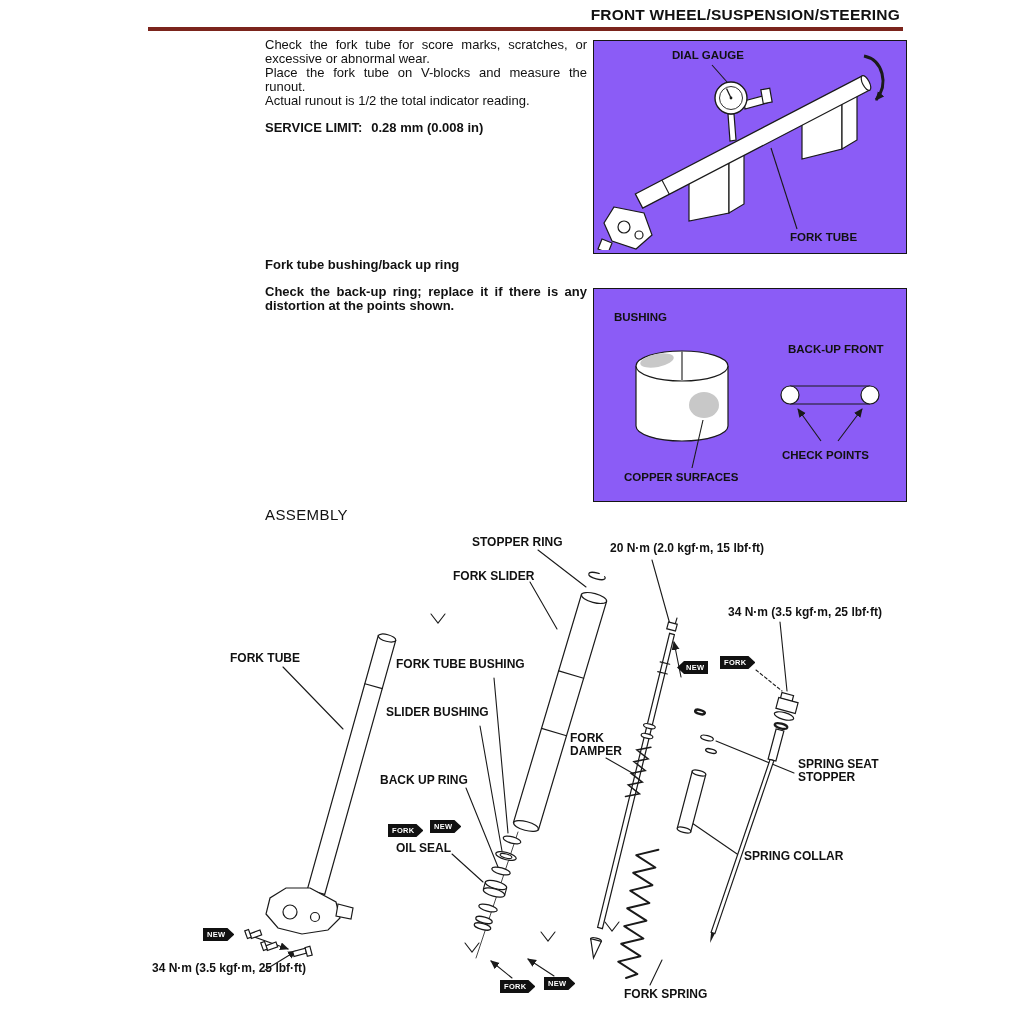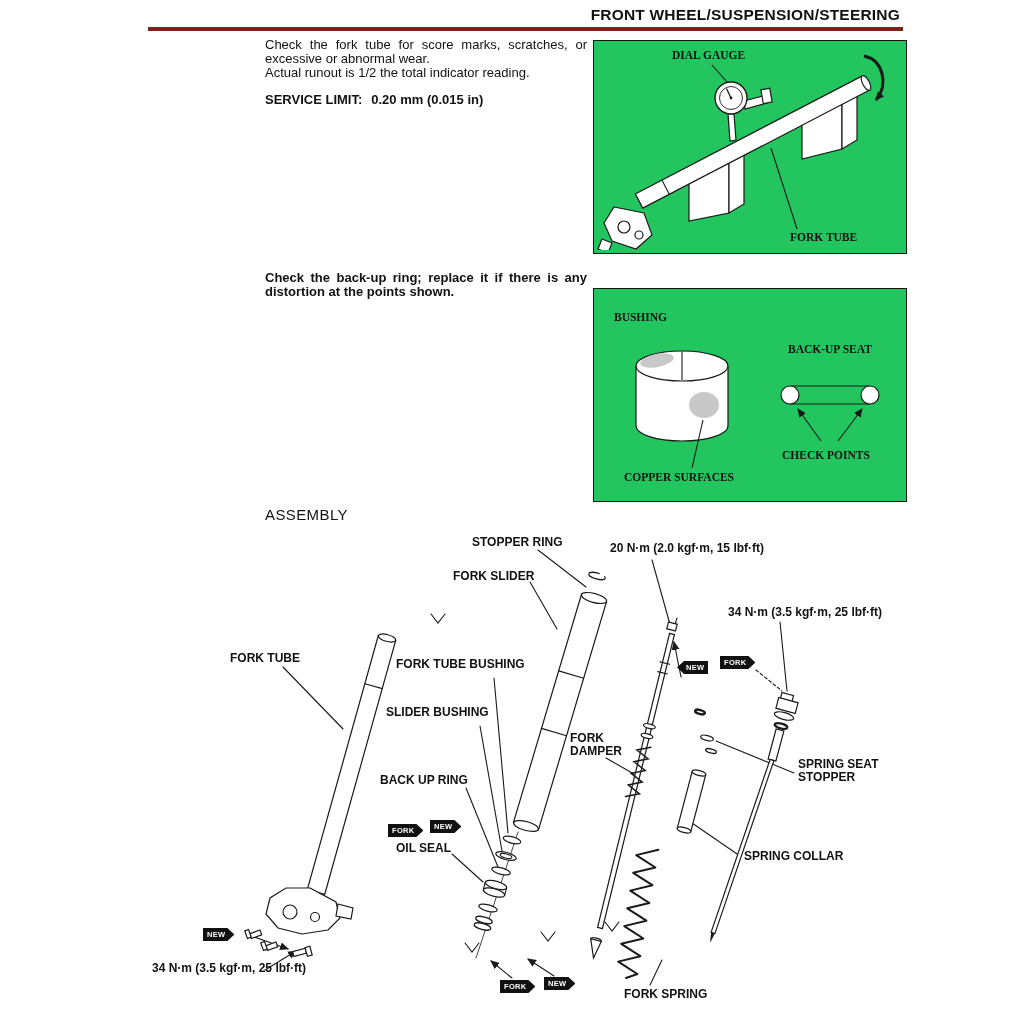--- a/index.html
+++ b/index.html
@@ -15,21 +15,21 @@
   .text-col{position:absolute;left:265px;width:322px;font-size:13px;line-height:14px;text-align:justify;}
   .text-col p{margin:0;}
   .svc{margin-top:13px !important;font-weight:bold;text-align:left;}
   .svc .val{margin-left:9px;}
   .sec-head{font-weight:bold;margin:0 0 9px 0 !important;text-align:left;}
   .gap{margin-top:13px !important;font-weight:bold;}
 
   .assembly-head{position:absolute;left:265px;top:506px;font-size:15px;font-weight:normal;letter-spacing:.4px;}
 
   
-  .figbox{position:absolute;left:593px;width:312px;height:212px;border:1.6px solid #151515;background:#22c55e;font-family:Liberation Serif, serif;}
+  .figbox{position:absolute;left:593px;width:312px;height:212px;border:1.6px solid #151515;background:#8b5cf6;}
   .figbox svg{position:absolute;left:0;top:0;}
   .figlabel{position:absolute;font-size:11.5px;font-weight:bold;white-space:nowrap;}
 
   
   .assembly{position:absolute;left:150px;top:530px;width:770px;height:490px;}
   .assembly svg{position:absolute;left:0;top:0;}
   .alabel{position:absolute;font-size:12px;font-weight:bold;white-space:nowrap;line-height:13px;}
   .alabel.wrap{white-space:normal;}
 
   
@@ -43,23 +43,24 @@
   svg polyline{fill:none;}
 </style>
 </head>
 <body>
 
 <div class="header-title">FRONT WHEEL/SUSPENSION/STEERING</div>
 <div class="header-rule"></div>
 
 <div class="text-col" style="top:38px;">
   <p>Check the fork tube for score marks, scratches, or excessive or abnormal wear.</p>
+  <p>Place the fork tube on V-blocks and measure the runout.</p>
   <p>Actual runout is 1/2 the total indicator reading.</p>
   <p class="svc">
-    <span>SERVICE LIMIT:</span><span class="val">0.20 mm (0.015 in)</span>
+    <span>SERVICE LIMIT:</span><span class="val">0.28 mm (0.008 in)</span>
   </p>
 </div>
 
 <div class="figbox" style="top:40px;">
   <svg width="309" height="209" viewBox="0 0 309 209">
     <defs>
       <marker id="ahB" markerUnits="userSpaceOnUse" markerWidth="12" markerHeight="12" refX="8" refY="4" orient="auto">
           <path d="M0,0 L9,4 L0,8 Z" fill="#1a1a1a"></path>
         </marker>
     </defs>
@@ -97,20 +98,21 @@
       <path class="ln" d="M 270,15 C 289,19 295,43 282,59" stroke-width="3" marker-end="url(#ahB)"></path>
       <line x1="118" y1="24" x2="133" y2="41"></line>
       <line x1="203" y1="188" x2="177" y2="107"></line>
     </g>
   </svg>
   <div class="figlabel" style="left:78px;top:8px;">DIAL GAUGE</div>
   <div class="figlabel" style="left:196px;top:190px;">FORK TUBE</div>
 </div>
 
 <div class="text-col" style="top:258px;">
+  <p class="sec-head">Fork tube bushing/back up ring</p>
   <p class="gap">Check the back-up ring; replace it if there is any distortion at the points shown.</p>
 </div>
 
 <div class="figbox" style="top:288px;">
   <svg width="309" height="209" viewBox="0 0 309 209">
     <defs>
       <marker id="ahC" markerUnits="userSpaceOnUse" markerWidth="10" markerHeight="10" refX="8" refY="4" orient="auto">
           <path d="M0,0 L9,4 L0,8 Z" fill="#1a1a1a"></path>
         </marker>
     </defs>
@@ -127,21 +129,21 @@
         <line x1="196" y1="115" x2="276" y2="115"></line>
         <circle class="part" cx="196" cy="106" r="9"></circle>
         <circle class="part" cx="276" cy="106" r="9"></circle>
       </g>
       <line x1="227" y1="152" x2="204" y2="120" marker-end="url(#ahC)"></line>
       <line x1="244" y1="152" x2="268" y2="120" marker-end="url(#ahC)"></line>
       <line x1="98" y1="179" x2="109" y2="131"></line>
     </g>
   </svg>
   <div class="figlabel" style="left:20px;top:22px;">BUSHING</div>
-  <div class="figlabel" style="left:194px;top:54px;">BACK-UP SEAT</div>
+  <div class="figlabel" style="left:194px;top:54px;">BACK-UP FRONT</div>
   <div class="figlabel" style="left:188px;top:160px;">CHECK POINTS</div>
   <div class="figlabel" style="left:30px;top:182px;">COPPER SURFACES</div>
 </div>
 
 <div class="assembly-head">ASSEMBLY</div>
 
 <div class="assembly">
   <svg width="770" height="490" viewBox="0 0 770 490">
     <defs>
       <marker id="ahA" markerUnits="userSpaceOnUse" markerWidth="10" markerHeight="10" refX="8" refY="4" orient="auto">

